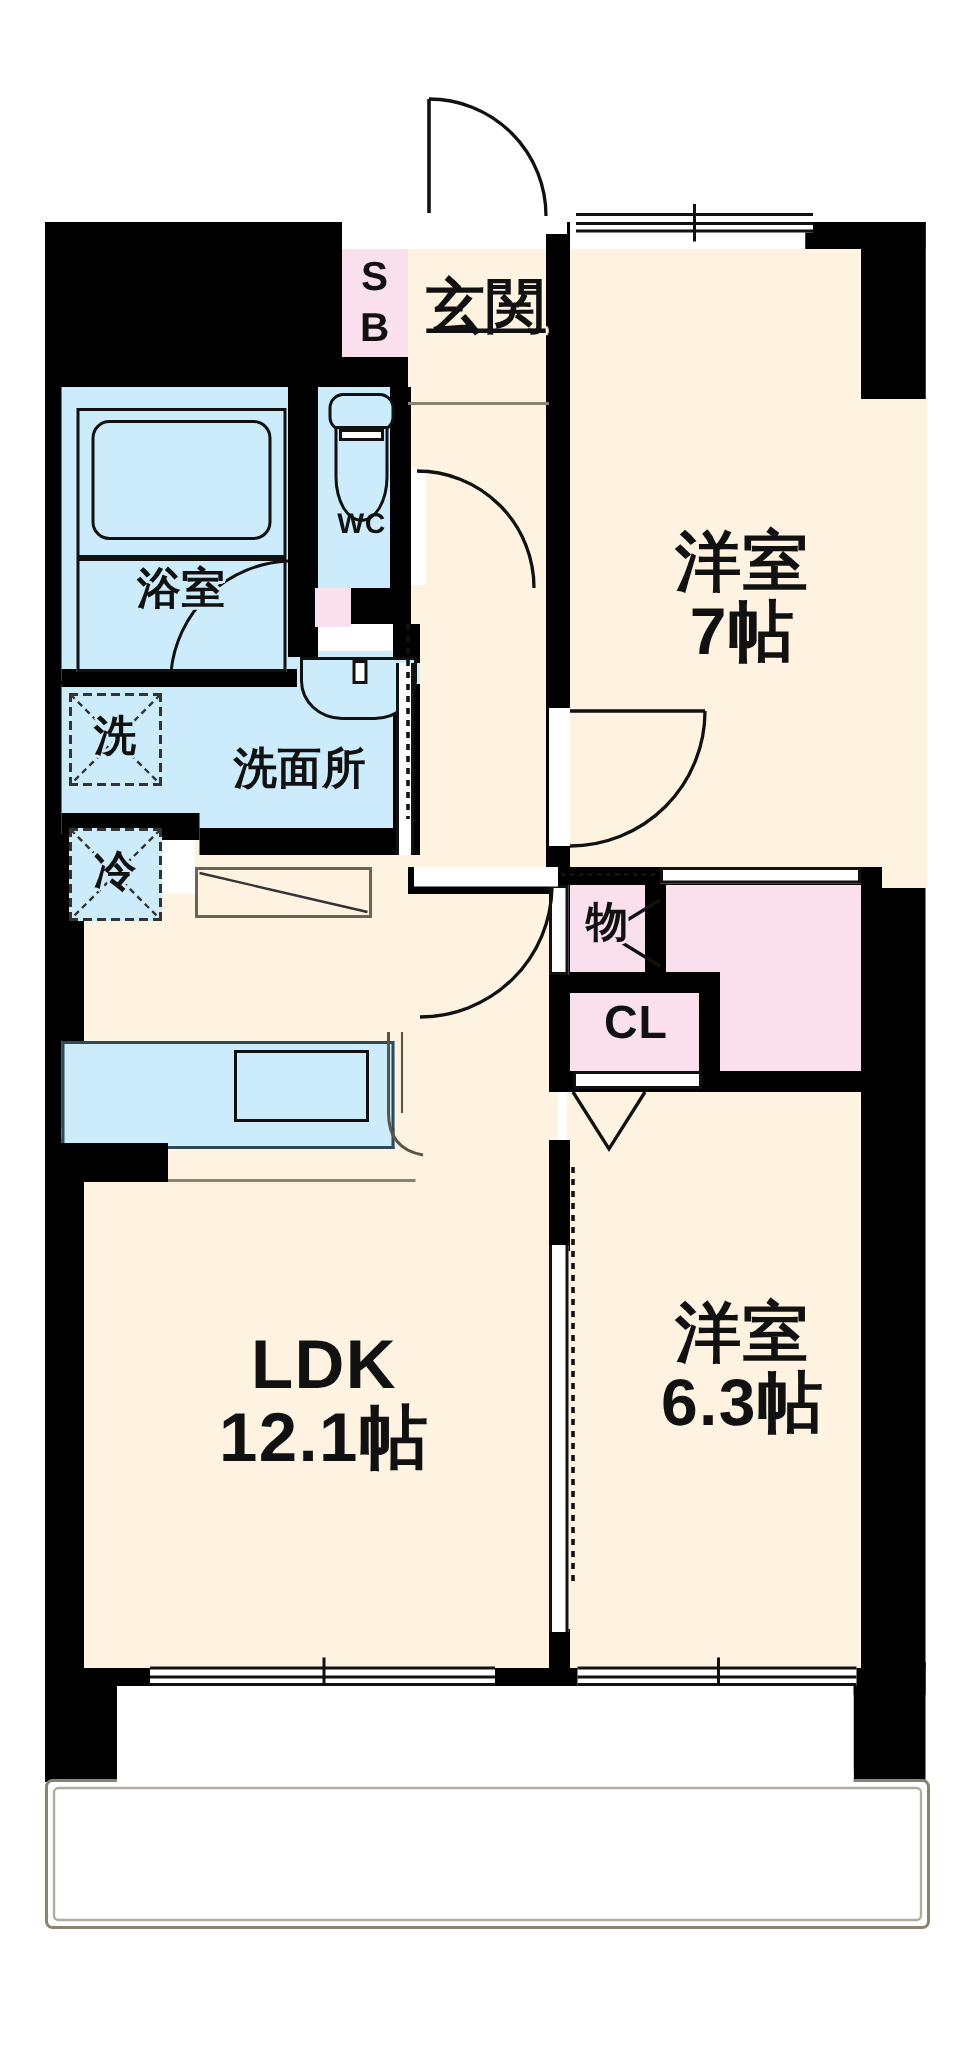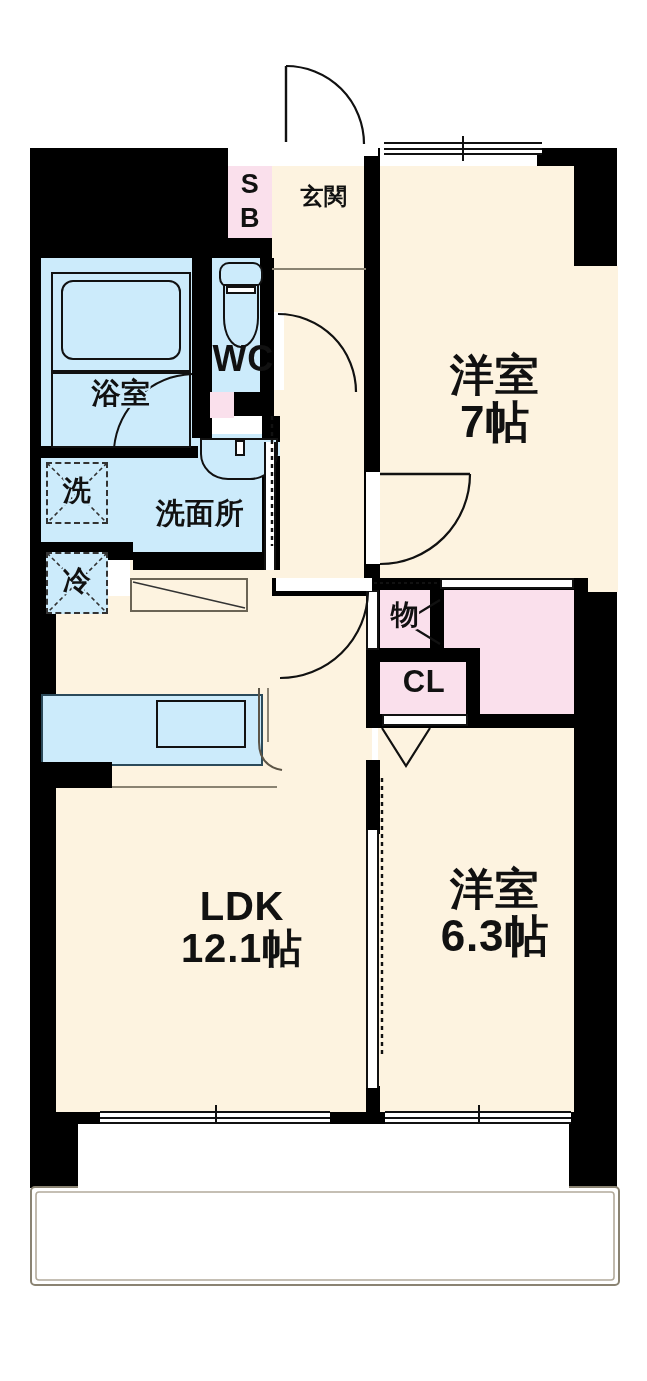--- a/index.html
+++ b/index.html
@@ -242,36 +242,36 @@
     <path d="M92,2 A 90 90 0 0 1 2,92" fill="none" stroke="#111" stroke-width="2.2"></path>
   </svg>
 
   <div class="r white" style="left:78px; top:1124px; width:491px; height:64px;"></div>
   <svg style="left:30px; top:1186px;" width="590" height="104">
     <rect x="1" y="1" width="588" height="98" rx="4" fill="#ffffff" stroke="#8a8372" stroke-width="2"></rect>
     <rect x="6" y="6" width="578" height="88" rx="3" fill="#ffffff" stroke="#b3ab9c" stroke-width="1.6"></rect>
   </svg>
   <div class="r white" style="left:78px; top:1180px; width:491px; height:10px;"></div>
 
-  <div class="lbl" style="left:132px; top:885px; width:220px; font-size:40px;">LDK
+  <div class="lbl" style="left:106px; top:885px; width:220px; font-size:46px;">LDK
 12.1帖</div>
 
   <div class="lbl" style="left:400px; top:352px; width:190px; font-size:44px;">洋室
 7帖</div>
 
   <div class="lbl" style="left:400px; top:866px; width:190px; font-size:44px;">洋室
 6.3帖</div>
 
-  <div class="lbl" style="left:274px; top:184px; width:100px; font-size:23px;">玄関</div>
+  <div class="lbl" style="left:274px; top:184px; width:100px; font-size:39px;text-decoration:underline;">玄関</div>
 
   <div class="lbl on-wet" style="left:140px; top:498px; width:120px; font-size:29px;">洗面所</div>
 
   <div class="lbl on-wet" style="left:60px; top:378px; width:122px; font-size:29px;">浴室</div>
 
-  <div class="lbl on-wet plain" style="left:208px; top:340px; width:66px; font-size:36px;text-align:right;">WC</div>
+  <div class="lbl on-wet plain" style="left:208px; top:340px; width:66px; font-size:19px;">WC</div>
 
 
   <div class="lbl on-store plain" style="left:228px; top:168px; width:44px; font-size:27px; line-height:1.25;">S
 B</div>
 
 
   <div class="lbl on-store plain" style="left:382px; top:666px; width:84px; font-size:31px;">CL</div>
 
   <div class="lbl on-store" style="left:380px; top:600px; width:50px; font-size:28px;">物</div>
 

